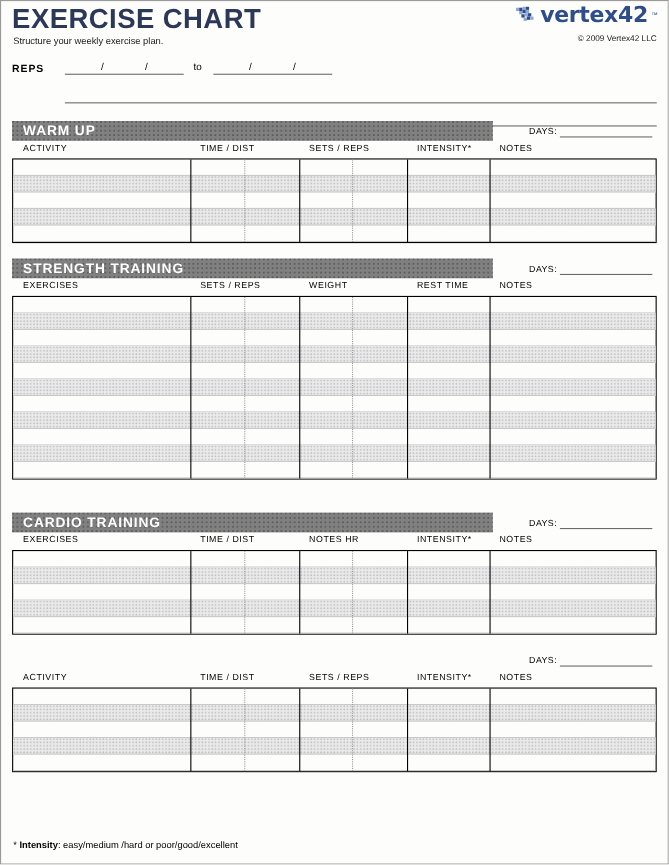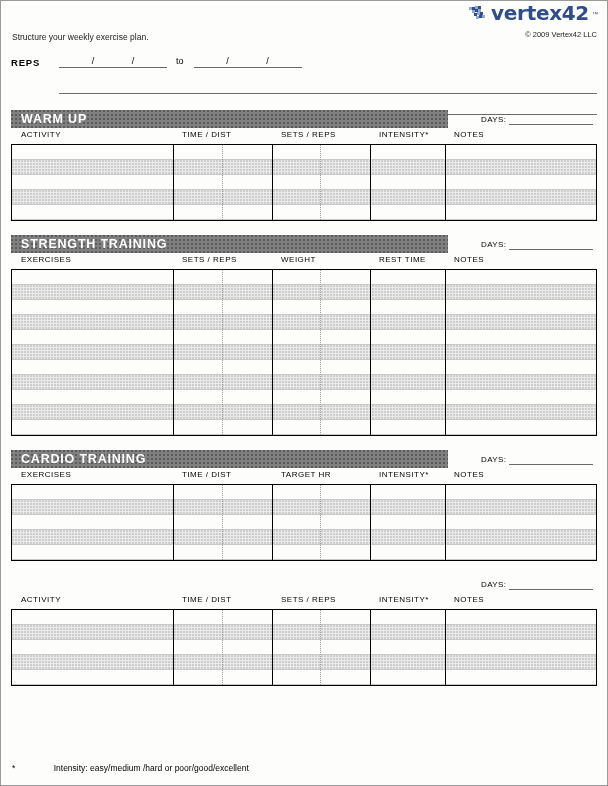--- a/index.html
+++ b/index.html
@@ -233,28 +233,29 @@
 
   
   .footnote {
     position: absolute;
     left: 11px;
     bottom: 12px;
     font-size: 8.5px;
     color: #000;
     white-space: nowrap;
   }
-  .footnote b { font-weight: normal; margin-left: 36px; }
+  .footnote b { font-weight: bold; }
 </style>
 </head>
 <body>
 
 <div class="page">
 
   <div class="header">
+    <div class="title">EXERCISE CHART</div>
     <div class="subtitle">Structure your weekly exercise plan.</div>
 
     <div class="logo">
       <span class="logo-mark">
         <svg width="19" height="15" viewBox="0 0 19 15" xmlns="http://www.w3.org/2000/svg">
           <rect x="0" y="1" width="3" height="3" fill="#8fa8d8"></rect>
           <rect x="3" y="1" width="3" height="3" fill="#2f4d8a"></rect>
           <rect x="6" y="0" width="3" height="3" fill="#8fa8d8"></rect>
           <rect x="9" y="0" width="3" height="3" fill="#2f4d8a"></rect>
           <rect x="3" y="4" width="3" height="3" fill="#8fa8d8"></rect>
@@ -356,34 +357,34 @@
           <div class="row shaded"></div>
           <div class="row"></div>
           <div class="vline dash" style="left: 210px;"></div>
           <div class="vline dash" style="left: 308px;"></div>
           <div class="vline" style="left: 161px;"></div>
           <div class="vline" style="left: 260px;"></div>
           <div class="vline" style="left: 358px;"></div>
           <div class="vline" style="left: 433px;"></div>
         </div>
       </div>
-      <div class="section" style="margin-top: 14px;">
+      <div class="section" style="margin-top: 30px;">
         <div class="section-head">
           <div class="section-bar">
             <div class="section-title">CARDIO TRAINING</div>
           </div>
           <div class="days-wrap">
             <span class="days-label">DAYS:</span>
             <span class="days-blank"></span>
           </div>
         </div>
         <div class="col-headers">
           <span style="left: 10px;">EXERCISES</span>
           <span style="left: 171px;">TIME / DIST</span>
-          <span style="left: 270px;">TARGET HR</span>
+          <span style="left: 270px;">NOTES HR</span>
           <span style="left: 368px;">INTENSITY*</span>
           <span style="left: 443px;">NOTES</span>
         </div>
         <div class="grid">
           <div class="row"></div>
           <div class="row shaded"></div>
           <div class="row"></div>
           <div class="row shaded"></div>
           <div class="row"></div>
           <div class="vline dash" style="left: 210px;"></div>

